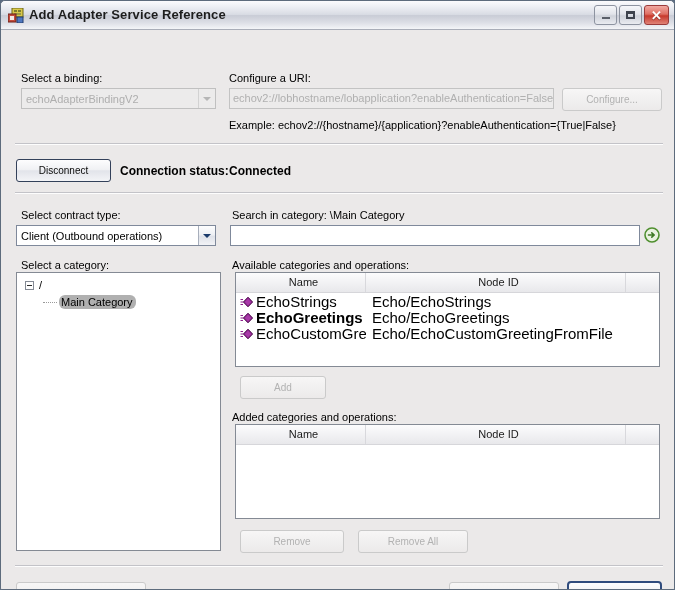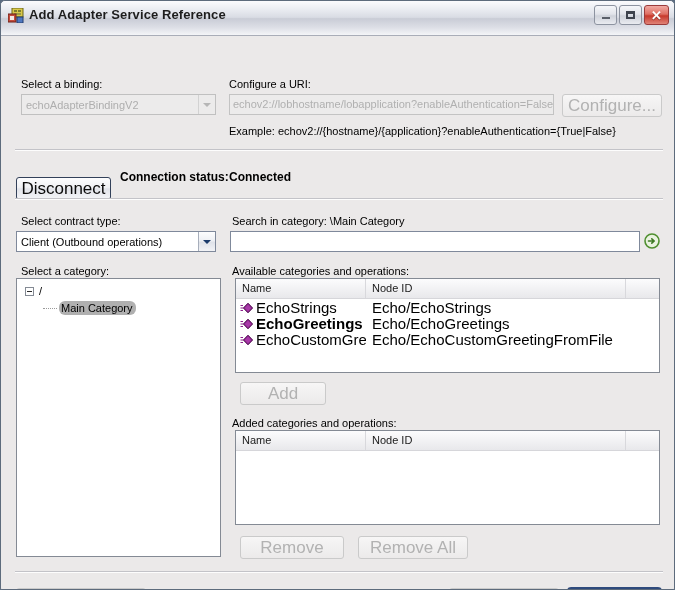--- a/index.html
+++ b/index.html
@@ -24,21 +24,21 @@
     width: 675px;
     height: 590px;
     box-sizing: border-box;
     background: #eceaea;
     border: 1px solid #5d6b7c;
     border-radius: 5px 5px 2px 2px;
     overflow: hidden;
   }
   .titlebar {
     position: relative;
-    height: 35px;
+    height: 29px;
     box-sizing: border-box;
     background: linear-gradient(to bottom,
         #fbfbfd 0%, #eceef3 22%,
         #d9dce4 48%, #c9ccd6 52%,
         #dddfe6 78%, #f4f5f8 100%);
     border-bottom: 1px solid #a9adb8;
     border-radius: 4px 4px 0 0;
     text-align: center;
   }
   .title-icon {
@@ -180,54 +180,54 @@
 
   
   .btn {
     position: absolute;
     box-sizing: border-box;
     height: 23px;
     border: 1px solid #8d919c;
     border-radius: 3px;
     background: linear-gradient(to bottom, #fdfdfe 0%, #f0f1f4 45%, #e2e4ea 52%, #f3f4f7 100%);
     font-family: "Liberation Sans", sans-serif;
-    font-size: 17px;
+    font-size: 10px;
     color: #0b0b0b;
     display: flex;
     align-items: center;
     justify-content: center;
     text-align: center;
     white-space: nowrap;
   }
   .btn.disabled {
     border-color: #cacaca;
     background: linear-gradient(to bottom, #f7f6f6 0%, #f1f0f0 50%, #eceaea 100%);
     color: #b2b2b2;
   }
   .btn.dark-border {
     border: 1px solid #33415a;
-    margin-top: 12px;
   }
   .btn.default {
     border: 2px solid #2f4b7d;
     border-radius: 4px;
   }
 
   
   .listview {
     position: absolute;
     box-sizing: border-box;
     background: #fff;
     border: 1px solid #848a94;
   }
   .lv-header {
     display: flex;
     height: 19px;
     background: linear-gradient(to bottom, #fcfcfd 0%, #f2f2f4 50%, #e8e8eb 100%);
     border-bottom: 1px solid #d6d6da;
+    text-align: center;
   }
   .lv-col {
     box-sizing: border-box;
     font-size: 11px;
     color: #1a1a1a;
     line-height: 18px;
     padding-left: 6px;
     border-right: 1px solid #d8d8dc;
     overflow: hidden;
     white-space: nowrap;

